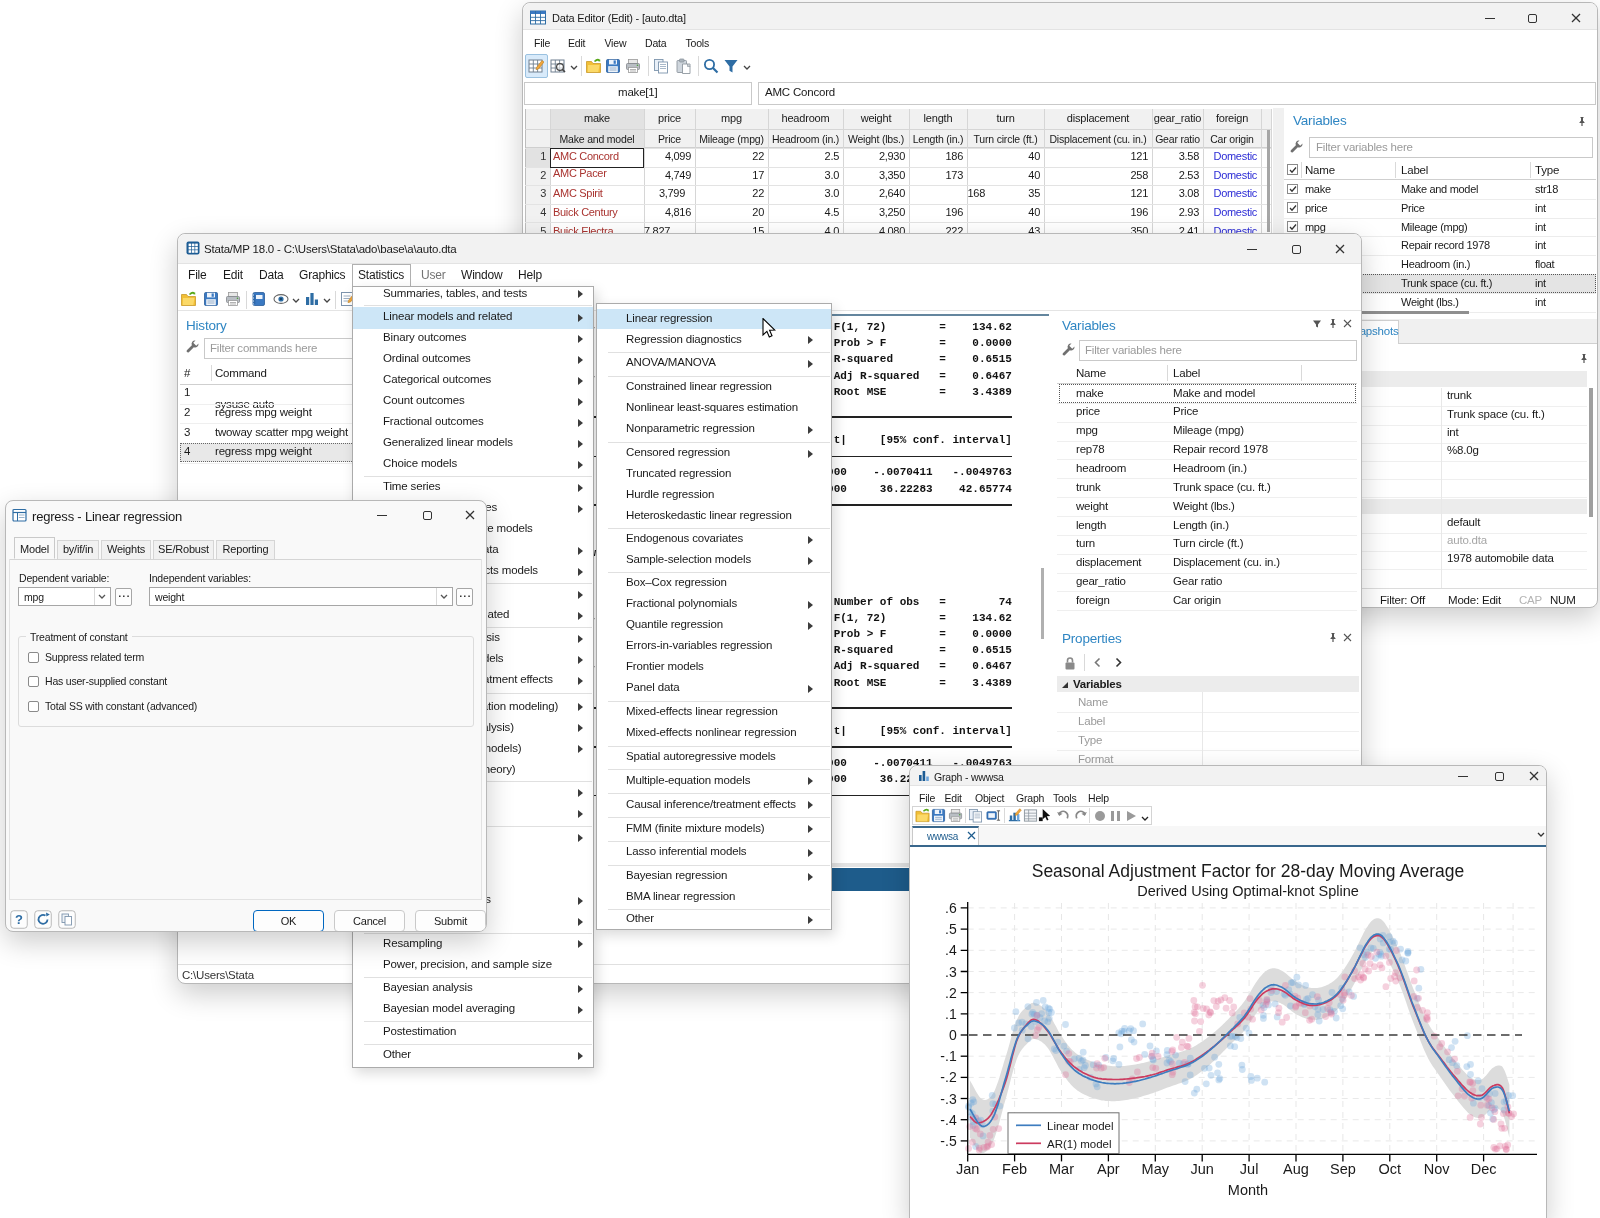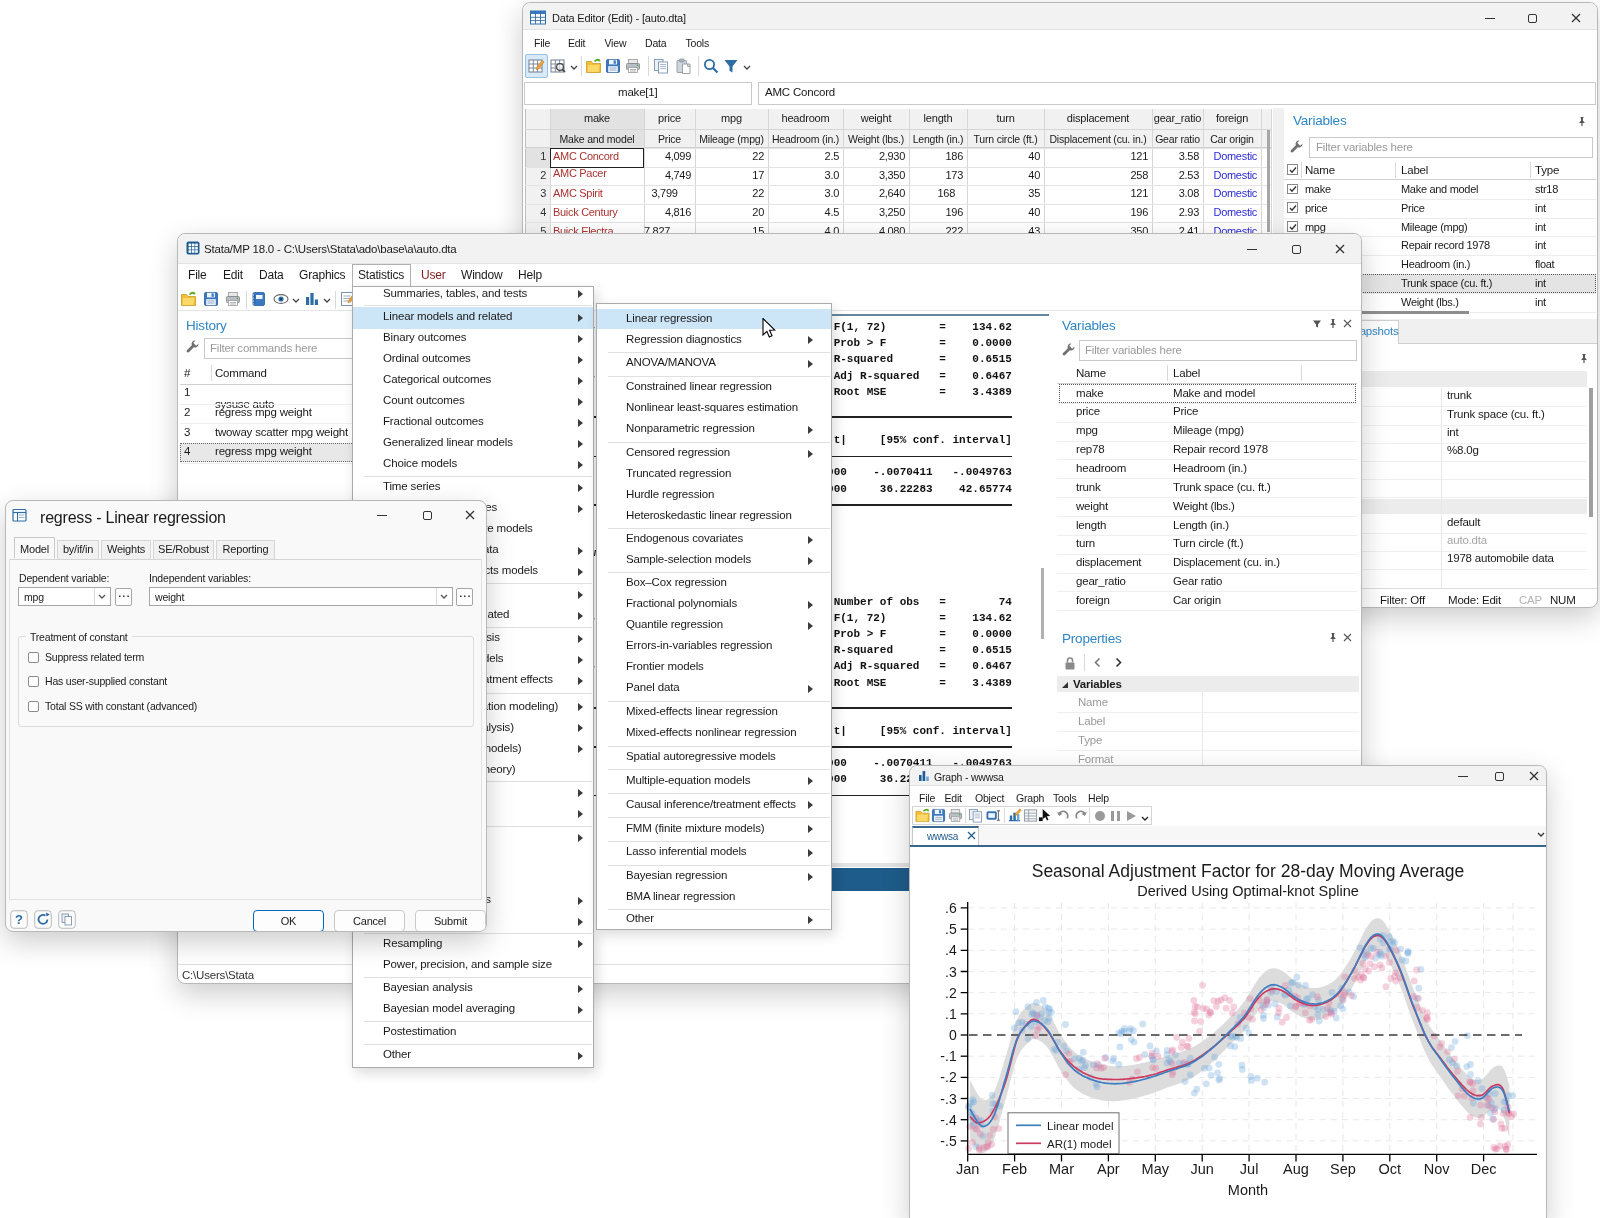--- a/index.html
+++ b/index.html
@@ -173,25 +173,25 @@
 <div class="ab t11" style="left:172px;top:165.8px;width:69px;text-align:right">17</div>
 <div class="ab t11" style="left:245px;top:165.8px;width:71px;text-align:right">3.0</div>
 <div class="ab t11" style="left:320px;top:165.8px;width:62px;text-align:right">3,350</div>
 <div class="ab t11" style="left:386px;top:165.8px;width:54px;text-align:right">173</div>
 <div class="ab t11" style="left:444px;top:165.8px;width:73px;text-align:right">40</div>
 <div class="ab t11" style="left:521px;top:165.8px;width:104px;text-align:right">258</div>
 <div class="ab t11" style="left:629px;top:165.8px;width:47px;text-align:right">2.53</div>
 <div class="ab t11" style="left:680px;top:165.8px;width:54px;text-align:right;color:#2b2bd5">Domestic</div>
 <div class="ab t11" style="left:2px;top:184.4px;width:21px;text-align:right;color:#333">3</div>
 <div class="ab t11" style="left:30px;top:184.4px;color:#a93430">AMC Spirit</div>
-<div class="ab t11" style="left:121px;top:184.4px;width:41px;text-align:center">3,799</div>
+<div class="ab t11" style="left:121px;top:184.4px;width:41px;text-align:right">3,799</div>
 <div class="ab t11" style="left:172px;top:184.4px;width:69px;text-align:right">22</div>
 <div class="ab t11" style="left:245px;top:184.4px;width:71px;text-align:right">3.0</div>
 <div class="ab t11" style="left:320px;top:184.4px;width:62px;text-align:right">2,640</div>
-<div class="ab t11" style="left:386px;top:184.4px;width:46px;text-align:right">168</div>
+<div class="ab t11" style="left:386px;top:184.4px;width:76px;text-align:right">168</div>
 <div class="ab t11" style="left:444px;top:184.4px;width:73px;text-align:right">35</div>
 <div class="ab t11" style="left:521px;top:184.4px;width:104px;text-align:right">121</div>
 <div class="ab t11" style="left:629px;top:184.4px;width:47px;text-align:right">3.08</div>
 <div class="ab t11" style="left:680px;top:184.4px;width:54px;text-align:right;color:#2b2bd5">Domestic</div>
 <div class="ab t11" style="left:2px;top:203.0px;width:21px;text-align:right;color:#333">4</div>
 <div class="ab t11" style="left:30px;top:203.0px;color:#a93430">Buick Century</div>
 <div class="ab t11" style="left:121px;top:203.0px;width:47px;text-align:right">4,816</div>
 <div class="ab t11" style="left:172px;top:203.0px;width:69px;text-align:right">20</div>
 <div class="ab t11" style="left:245px;top:203.0px;width:71px;text-align:right">4.5</div>
 <div class="ab t11" style="left:320px;top:203.0px;width:62px;text-align:right">3,250</div>
@@ -343,21 +343,21 @@
 <div style="position:absolute;left:1069px;top:14.5px;width:10px;height:1.2px;background:#333"></div>
       <div style="position:absolute;left:1113.5px;top:10.5px;width:9px;height:9px;border:1.2px solid #333;border-radius:2px"></div>
       <svg style="position:absolute;left:1157px;top:10px" width="10" height="10" viewBox="0 0 10 10">
         <line x1="1" y1="1" x2="9" y2="9" stroke="#333" stroke-width="1.2"></line>
         <line x1="9" y1="1" x2="1" y2="9" stroke="#333" stroke-width="1.2"></line>
       </svg>
 <div class="ab" style="left:10px;top:34px;font-size:12px;letter-spacing:-0.2px;color:#1a1a1a">File</div>
 <div class="ab" style="left:45px;top:34px;font-size:12px;letter-spacing:-0.2px;color:#1a1a1a">Edit</div>
 <div class="ab" style="left:81px;top:34px;font-size:12px;letter-spacing:-0.2px;color:#1a1a1a">Data</div>
 <div class="ab" style="left:121px;top:34px;font-size:12px;letter-spacing:-0.2px;color:#1a1a1a">Graphics</div>
-<div class="ab" style="left:243px;top:34px;font-size:12px;letter-spacing:-0.2px;color:#7f1d1d">User</div>
+<div class="ab" style="left:243px;top:34px;font-size:12px;letter-spacing:-0.2px;color:#737373">User</div>
 <div class="ab" style="left:283px;top:34px;font-size:12px;letter-spacing:-0.2px;color:#1a1a1a">Window</div>
 <div class="ab" style="left:340px;top:34px;font-size:12px;letter-spacing:-0.2px;color:#1a1a1a">Help</div>
 <div class="ab" style="left:173.5px;top:30px;width:59px;height:23px;background:#fff;border:1px solid #b0b0b0;border-bottom:none"></div>
 <div class="ab" style="left:203px;top:34px;transform:translateX(-50%);font-size:12px;letter-spacing:-0.2px;color:#1a1a1a">Statistics</div>
 <svg style="position:absolute;left:2px;top:57px" width="17" height="16" viewBox="0 0 16 16">
         <path d="M1 4 L1 14.5 L15 14.5 L15 5.5 L7.5 5.5 L6 3.5 L1 3.5 Z" fill="#f2bf35" stroke="#c9992a" stroke-width="0.8"></path>
         <path d="M2.5 7 L14 7 L12.8 14 L2.2 14 Z" fill="#fbd968"></path>
         <path d="M9 3.5 C11 1.5 13 1.5 14 2.5" fill="none" stroke="#58a818" stroke-width="1.6"></path>
         <path d="M14.6 1.2 L14.8 3.6 L12.6 3.2 Z" fill="#58a818"></path>
       </svg>
@@ -713,21 +713,21 @@
       <path d="M1 0.5 L1 17 L4.9 13.4 L7.3 19 L10 17.8 L7.6 12.3 L12.8 12.1 Z" fill="#fff" stroke="#000" stroke-width="1.1"></path>
     </svg>
 <div class="win" style="left:5px;top:500px;width:482px;height:432px;background:#f9f9f9;overflow:hidden">
 <svg style="position:absolute;left:6px;top:7px" width="15" height="15" viewBox="0 0 15 15">
         <rect x="1" y="1.5" width="13" height="11.5" rx="1" fill="#fff" stroke="#2e6da4" stroke-width="1.2"></rect>
         <line x1="1" y1="4.5" x2="14" y2="4.5" stroke="#2e6da4" stroke-width="1.2"></line>
         <line x1="5.5" y1="4.5" x2="5.5" y2="13" stroke="#2e6da4" stroke-width="1"></line>
         <line x1="6.8" y1="7" x2="12.5" y2="7" stroke="#9ab4cc" stroke-width="1"></line>
         <line x1="6.8" y1="9.5" x2="12.5" y2="9.5" stroke="#9ab4cc" stroke-width="1"></line>
       </svg>
-<div class="ab" style="left:34px;top:8px;font-size:16px;letter-spacing:-0.2px;color:#1a1a1a">regress - Linear regression</div>
+<div class="ab" style="left:26px;top:8px;font-size:13px;letter-spacing:-0.2px;color:#1a1a1a">regress - Linear regression</div>
 <div style="position:absolute;left:371px;top:13.5px;width:10px;height:1.2px;background:#333"></div>
       <div style="position:absolute;left:416.5px;top:9.5px;width:9px;height:9px;border:1.2px solid #333;border-radius:2px"></div>
       <svg style="position:absolute;left:459px;top:9px" width="10" height="10" viewBox="0 0 10 10">
         <line x1="1" y1="1" x2="9" y2="9" stroke="#333" stroke-width="1.2"></line>
         <line x1="9" y1="1" x2="1" y2="9" stroke="#333" stroke-width="1.2"></line>
       </svg>
 <div class="ab" style="left:3px;top:57.5px;width:473px;height:1px;background:#d5d5d5"></div>
 <div class="ab" style="left:3px;top:57.5px;width:1px;height:341px;background:#e2e2e2"></div>
 <div class="ab" style="left:475px;top:57.5px;width:1px;height:341px;background:#e2e2e2"></div>
 <div class="ab" style="left:3px;top:398px;width:473px;height:1px;background:#e2e2e2"></div>

